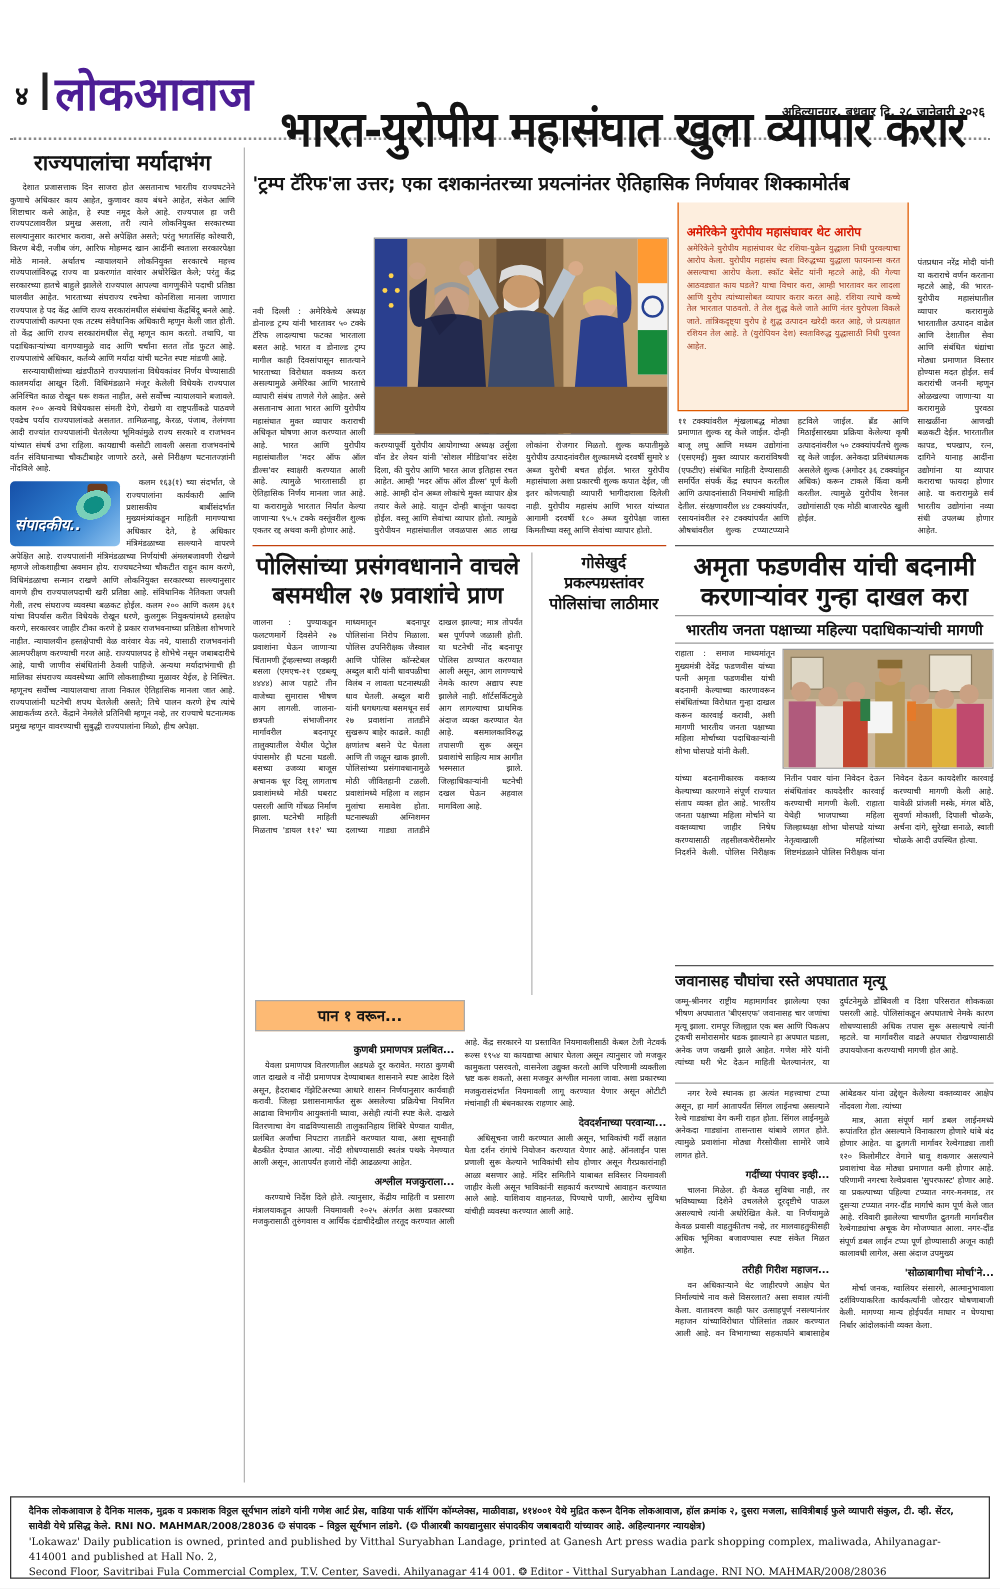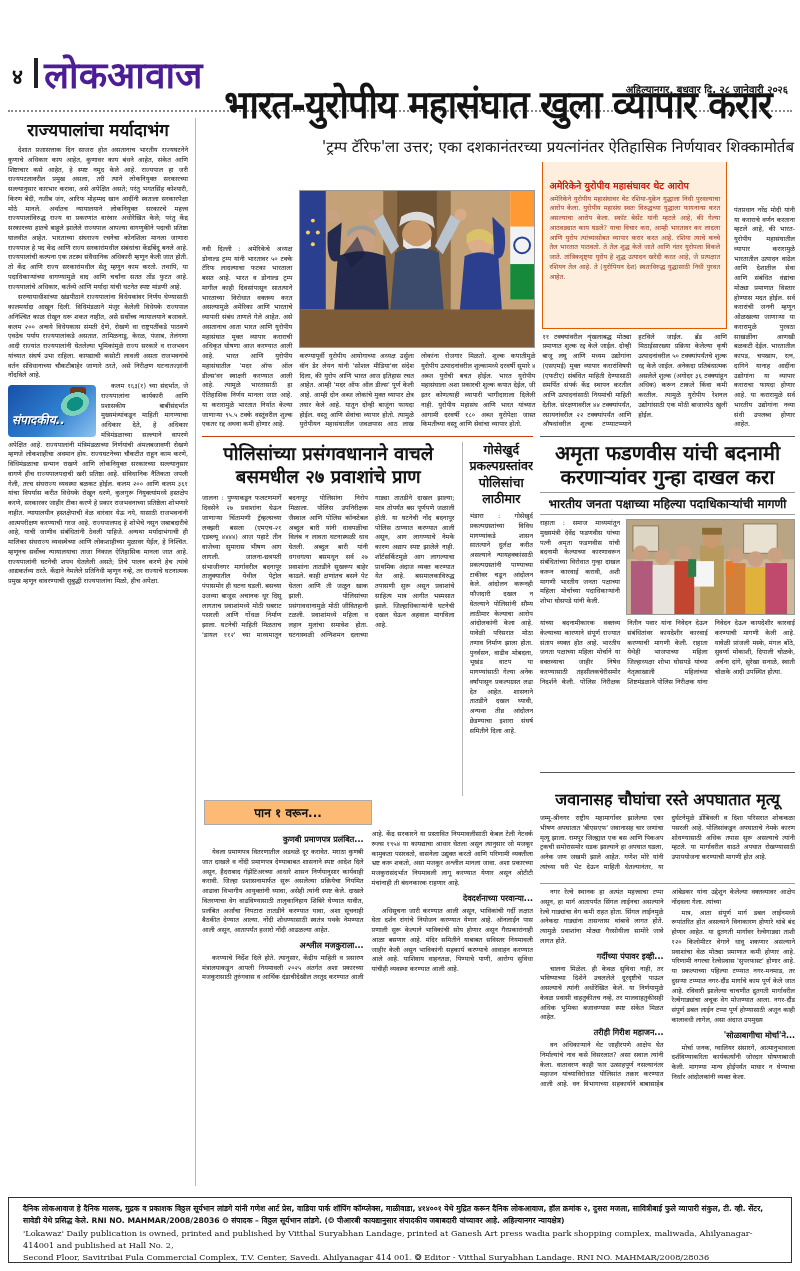--- a/index.html
+++ b/index.html
@@ -31,60 +31,60 @@
     background:radial-gradient(ellipse at center,#0f8f84 0 35%,#7ad0b9 36% 60%,transparent 61%);
     border-radius:50%; transform:rotate(-25deg); }
   .edit-badge .inkpot { position:absolute; right:10px; top:2px; width:16px; height:12px;
     background:#6b3b1f; border-radius:3px; }
   .edit-badge .label { position:absolute; left:4px; bottom:8px; font-size:12px; font-weight:bold;
     color:#fff; text-shadow:1px 1px 0 #062b5e; font-style:italic; }
   
   .lead-head { position:absolute; left:202px; top:86px; width:592px; text-align:center;
     font-size:36px; font-weight:bold; line-height:1.05; letter-spacing:-1px;
     font-family:"DejaVu Serif","Liberation Serif",serif; transform:scaleY(1.08); }
-  .lead-sub { position:absolute; left:202px; top:136px; width:592px; text-align:right;
-    font-size:15px; font-weight:normal; }
+  .lead-sub { position:absolute; left:202px; top:136px; width:592px; text-align:left;
+    font-size:15px; font-weight:bold; }
   .lead-body { position:absolute; left:202px; top:162px; width:593px; height:268px;
     display:flex; gap:7px; overflow:hidden;align-items:flex-end; }
   .lead-body .c1 { width:92px; }
   .seg-photo { width:236px; display:flex; flex-direction:column; gap:4px; }
   .seg-photo .under { column-count:2; column-gap:7px; }
   .photo-main { width:236px; height:158px; border:1px solid #999; display:block; }
   .seg-red { width:188px; display:flex; flex-direction:column; gap:4px; }
   .redbox { border:1px solid #e05a00; background:#fdeede; padding:19px 6px; height:170px; overflow:hidden; }
   .redbox h3 { color:#d81900; font-size:9.5px; font-weight:bold; margin-bottom:3px; }
   .redbox .smallbody { color:#9a3a20; }
   .seg-red .under { column-count:2; column-gap:7px; }
   .lead-body .c6 { width:62px; }
   
   .band-left { position:absolute; left:202px; top:436px; width:331px; height:360px;
     border-top:1px solid #c2410c; padding-top:5px; display:flex; gap:7px; overflow:hidden; }
   .bus { width:258px; display:flex; flex-direction:column; }
   .bus h2 { font-size:18.5px; font-weight:bold; text-align:center; line-height:1.25; margin-bottom:6px;
     font-family:"DejaVu Serif","Liberation Serif",serif; }
   .bus .flow { column-count:3; column-gap:7px; flex:1; overflow:hidden; }
   .vrule { width:1px; background:#b5b5b5; }
-  .gose { flex:1; display:flex; flex-direction:column; }
+  .gose { flex:1; display:flex; flex-direction:row; }
   .gose h2 { font-size:12.5px; font-weight:bold; text-align:center; line-height:1.3; margin-bottom:5px;
     font-family:"DejaVu Serif","Liberation Serif",serif; }
   .gose .smallbody { flex:1; overflow:hidden; }
   
   .band-right { position:absolute; left:540px; top:436px; width:255px; height:750px;
     border-top:1px solid #555; padding-top:4px; overflow:hidden; }
   .amruta h2 { font-size:20px; font-weight:bold; text-align:center; line-height:1.2; margin-bottom:3px;
     font-family:"DejaVu Serif","Liberation Serif",serif; }
   .amruta h4 { font-size:12px; font-weight:bold; text-align:center; padding:2px 0; margin-bottom:4px;
     border-top:1px solid #999; border-bottom:1px solid #999; }
   .amruta .toprow { display:flex; gap:6px; margin-bottom:4px; }
   .amruta .toprow .txt { width:80px; overflow:hidden; height:96px; }
   .photo-amruta { width:169px; height:96px; border:1px solid #999; }
   .amruta .flow { column-count:3; column-gap:7px; height:148px; overflow:hidden; margin-bottom:5px; }
   .jawan { border-top:1px solid #555; padding-top:3px; }
-  .jawan h2 { font-size:16px; font-weight:bold; text-align:center; margin-bottom:4px;
-    font-family:"DejaVu Serif","Liberation Serif",serif;margin-top:12px; }
+  .jawan h2 { font-size:12px; font-weight:bold; text-align:left; margin-bottom:4px;
+    font-family:"DejaVu Serif","Liberation Serif",serif; }
   .jawan .flow { column-count:2; column-gap:8px; height:64px; overflow:hidden; }
   .railway { border-top:1px solid #999; margin-top:5px; padding-top:4px;
     column-count:2; column-gap:8px; height:345px; overflow:hidden; }
   .xhead { font-size:8px; font-weight:bold; text-align:right; margin:4px 0 2px; }
   
   .cont { position:absolute; left:202px; top:800px; width:331px; height:386px; overflow:hidden; }
   .cont .label { width:168px; margin:0 0 5px 2px; background:#fdba74; border:1px solid #aaa;
     text-align:center; font-size:12px; font-weight:bold; padding:3px 0; }
   .cont .flow { column-count:2; column-gap:8px; height:352px; overflow:hidden; }
   

